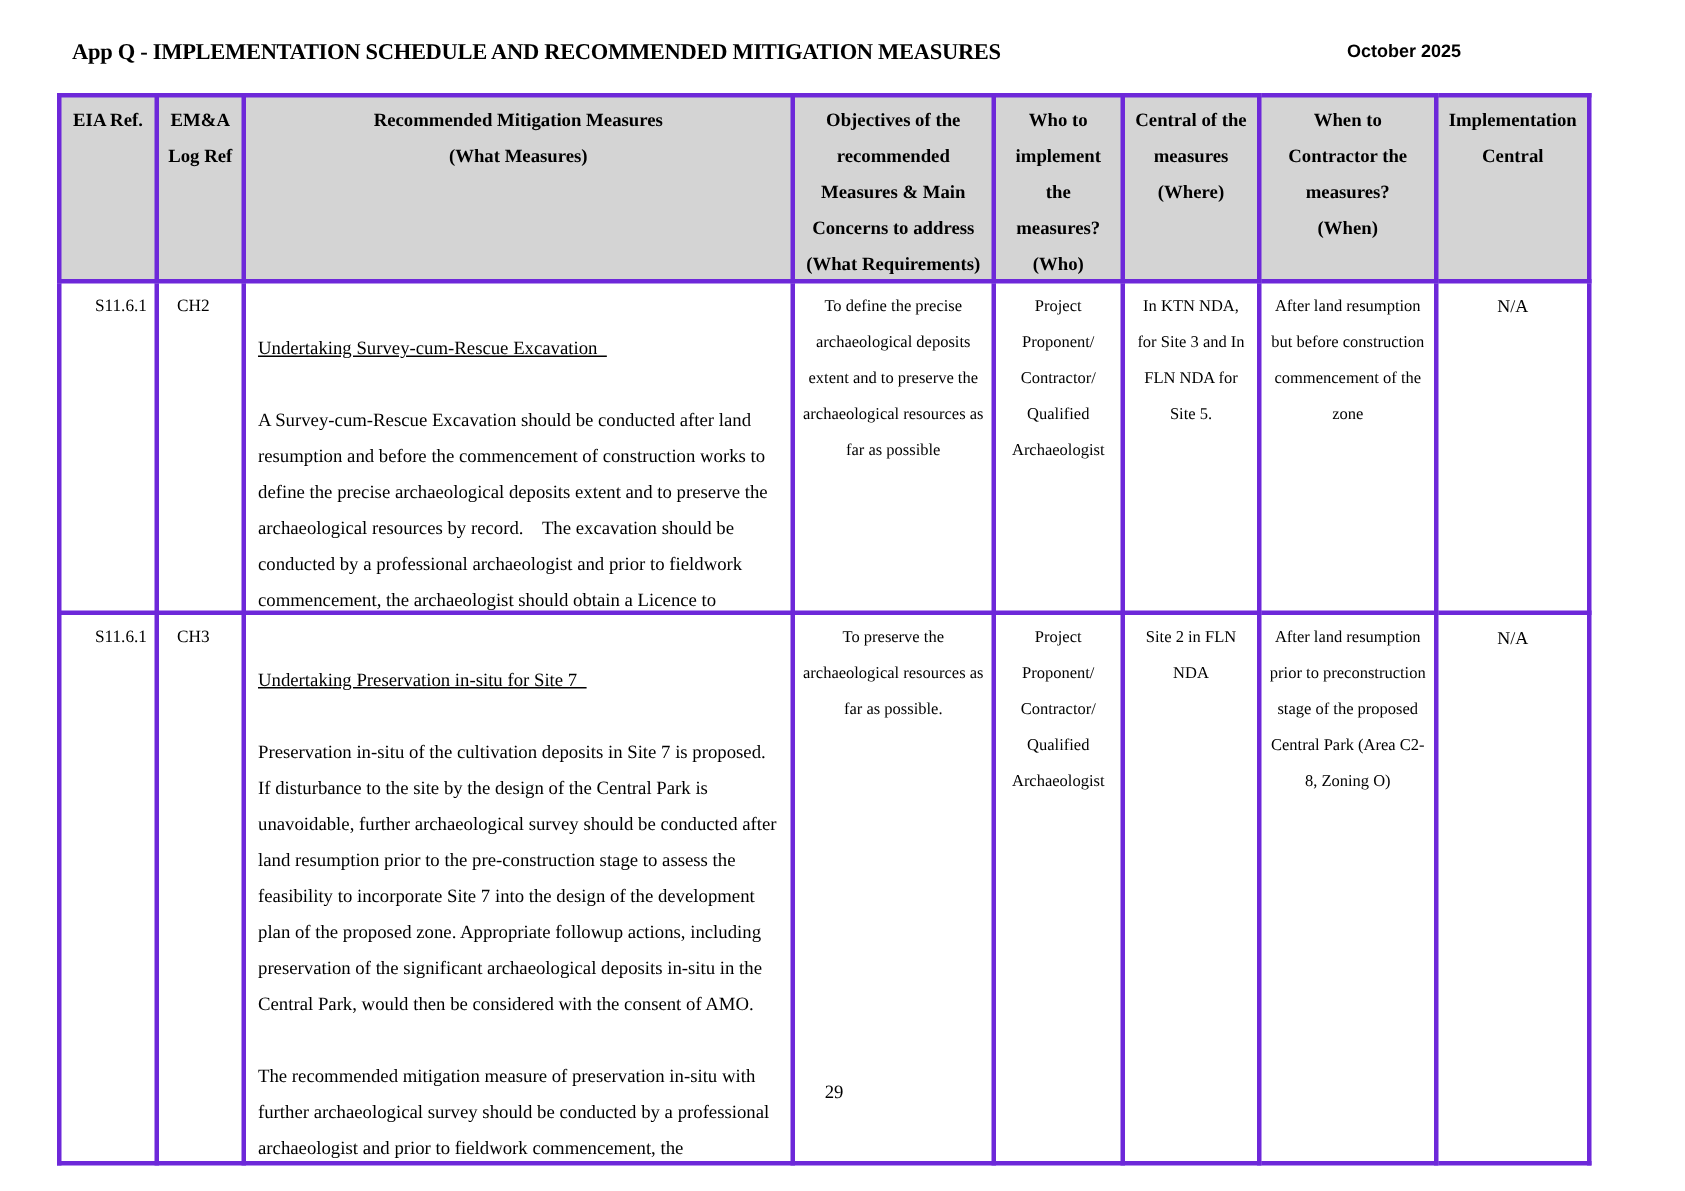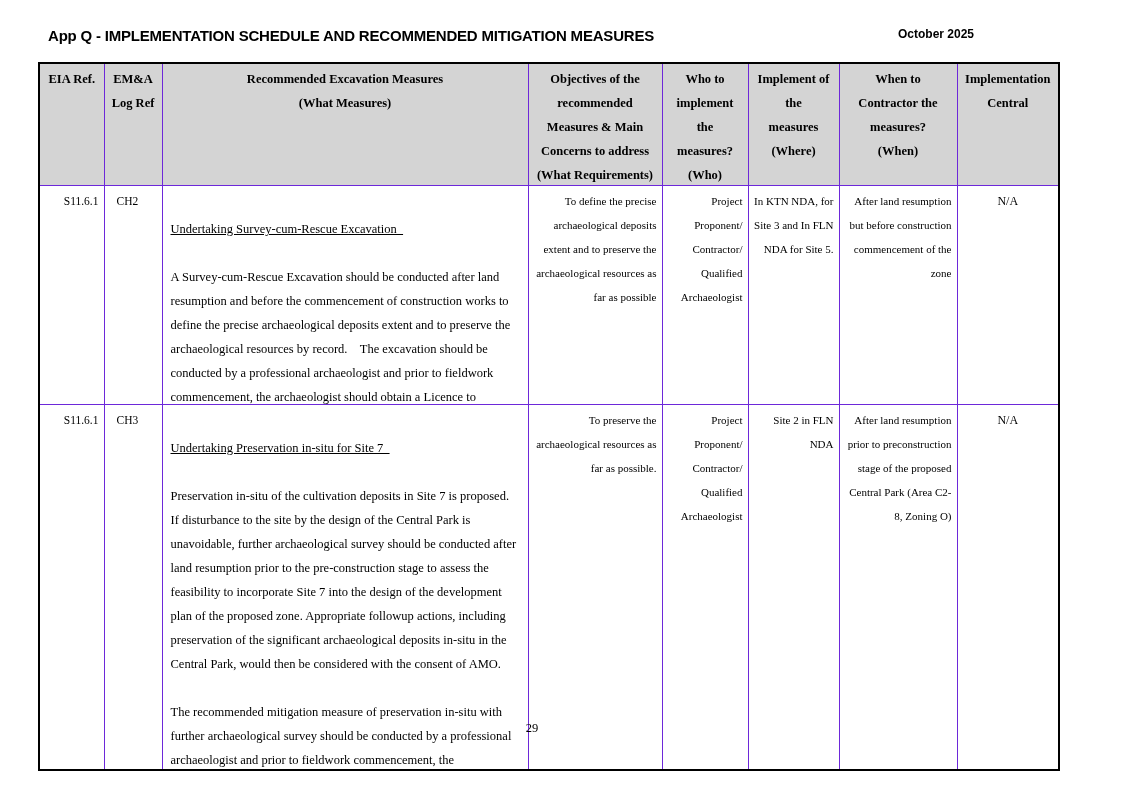--- a/index.html
+++ b/index.html
@@ -6,37 +6,37 @@
   body {
     width: 1123px; height: 794px;
     background: #ffffff;
     color: #000;
     font-family: "Liberation Serif", serif;
     position: relative;
     overflow: hidden;
   }
   .page-title {
     position: absolute; left: 48px; top: 27px;
-    font-family: Liberation Sans, sans-serif;
+    font-family: Liberation Serif, serif;
     font-weight: bold; font-size: 15px; letter-spacing: -0.2px;
     white-space: nowrap;
   }
   .page-date {
     position: absolute; left: 898px; top: 27px;
     font-family: "Liberation Sans", sans-serif;
     font-weight: bold; font-size: 12px; white-space: nowrap;
   }
   table.schedule {
     position: absolute; left: 38px; top: 62px;
     width: 1020px;
     border-collapse: collapse; table-layout: fixed;
     border: 2px solid #000;
   }
   .schedule th, .schedule td {
-    border: 1px solid #6d28d9;
+    border: 3px solid #6d28d9;
     vertical-align: top;
     padding: 0;
     line-height: 24px;
   }
   .schedule thead th {
     background: #d4d4d4;
     font-weight: bold;
     font-size: 12.5px;
     text-align: center;
     height: 121px;
@@ -49,29 +49,29 @@
   tr.r0 .ci { height: 187px; }
   tr.r1 .ci { height: 333px; }
   .ci { padding: 3px 5px 0 5px; overflow: hidden; }
 
   .c-ref  { text-align: right; font-size: 11.5px; }
   .c-ref .ci { padding-left: 7px; }
   .c-log  { text-align: left; font-size: 11.5px; margin-left: 32px; }
   .c-log .ci { padding-left: 12px; }
   .c-meas { text-align: left; font-size: 12.5px; }
   .c-meas .ci { padding-left: 8px; padding-right: 7px; margin-top: 28px; }
-  .c-mid  { text-align: right; font-size: 11px; margin-top: 48px; }
+  .c-mid  { text-align: center; font-size: 11px; margin-top: 48px; }
   .c-stat { text-align: center; font-size: 12px; }
 
   .m-head { text-decoration: underline; }
   .m-para { margin: 0; }
   .m-para + .m-para { margin-top: 24px; }
 
   .page-number {
-    position: absolute; left: 22px; top: 721px; width: 1020px;
+    position: absolute; left: 46px; top: 721px; width: 1020px;
     text-align: center; font-size: 12.5px;
   }
 </style>
 </head>
 <body>
 
 <div class="page-title">App Q - IMPLEMENTATION SCHEDULE AND RECOMMENDED MITIGATION MEASURES</div>
 <div class="page-date">October 2025</div>
 
 <table class="schedule">
@@ -93,21 +93,21 @@
           </div>
         </th>
         <th>
           <div class="ci-h">
             <div class="hl">EM&amp;A</div>
             <div class="hl">Log Ref</div>
           </div>
         </th>
         <th>
           <div class="ci-h">
-            <div class="hl">Recommended Excavation Measures</div>
+            <div class="hl">Recommended Mitigation Measures</div>
             <div class="hl">(What Measures)</div>
           </div>
         </th>
         <th>
           <div class="ci-h">
             <div class="hl">Objectives of the</div>
             <div class="hl">recommended</div>
             <div class="hl">Measures &amp; Main</div>
             <div class="hl">Concerns to address</div>
             <div class="hl">(What Requirements)</div>
@@ -117,21 +117,21 @@
           <div class="ci-h">
             <div class="hl">Who to</div>
             <div class="hl">implement</div>
             <div class="hl">the</div>
             <div class="hl">measures?</div>
             <div class="hl">(Who)</div>
           </div>
         </th>
         <th>
           <div class="ci-h">
-            <div class="hl">Implement of the</div>
+            <div class="hl">Central of the</div>
             <div class="hl">measures</div>
             <div class="hl">(Where)</div>
           </div>
         </th>
         <th>
           <div class="ci-h">
             <div class="hl">When to</div>
             <div class="hl">Contractor the</div>
             <div class="hl">measures?</div>
             <div class="hl">(When)</div>

